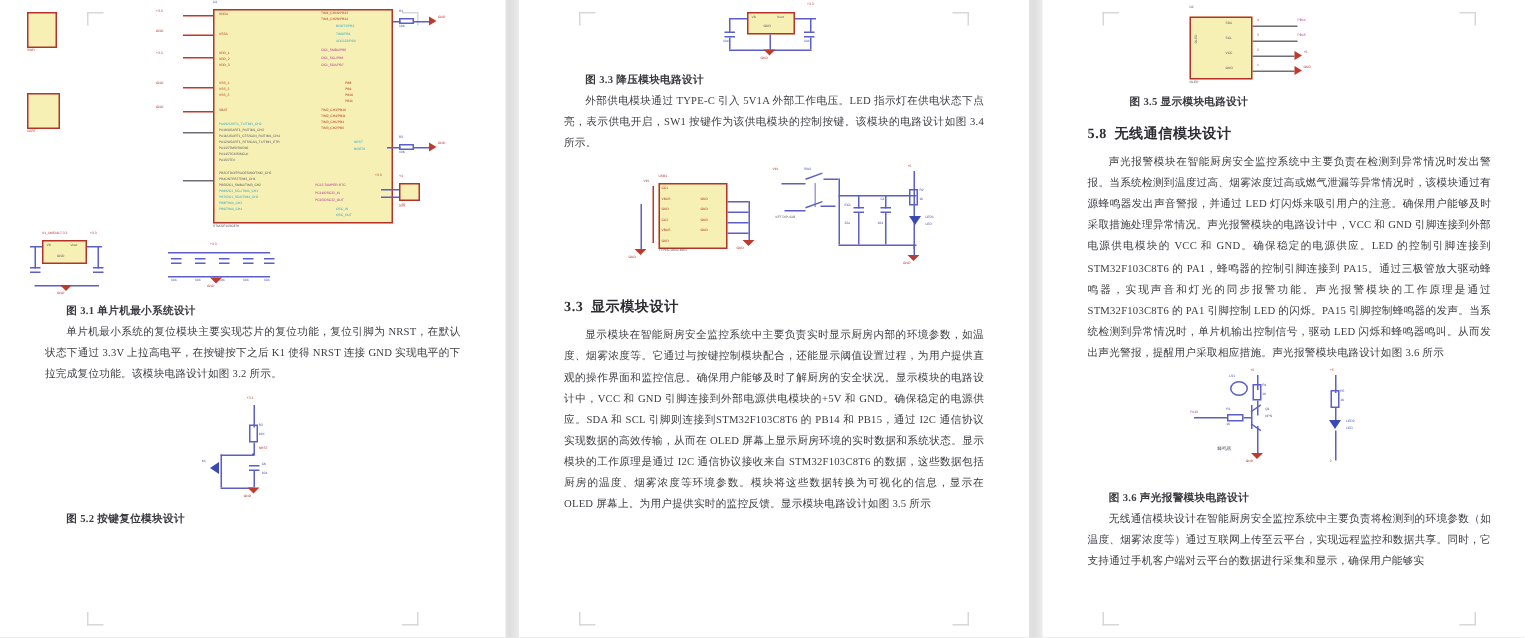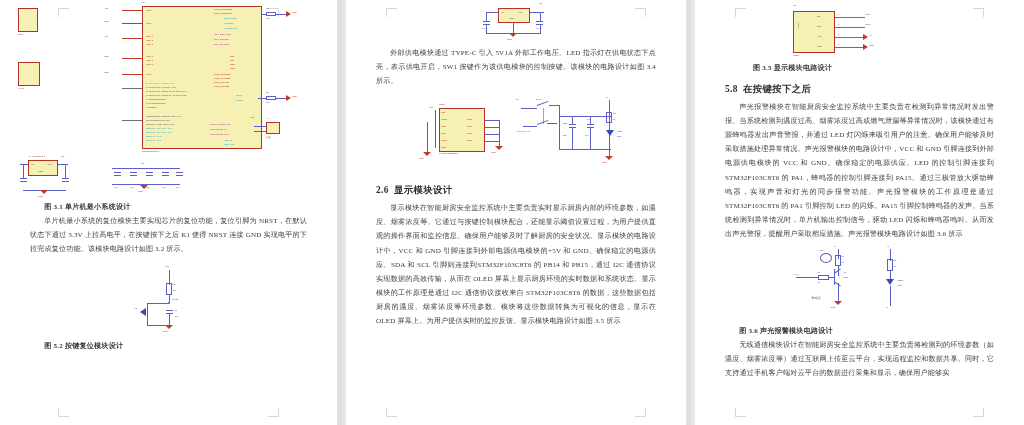--- a/index.html
+++ b/index.html
@@ -336,20 +336,21 @@
         <div class="lbl blue tiny" style="left:6px; top:25px;">104</div>
         <div class="lbl blue tiny" style="left:60px; top:25px;">104</div>
         <div class="wire h" style="left:10px; top:31px; width:55px;"></div>
         <div class="wire v" style="left:10px; top:23px; height:8px;"></div>
         <div class="wire v" style="left:64px; top:23px; height:8px;"></div>
         <div class="wire v" style="left:37px; top:21px; height:10px;"></div>
         <div class="gnd" style="left:33px; top:31px;"></div>
         <div class="lbl tiny" style="left:31px; top:36px;">GND</div>
       </div>
 
+      <div class="caption">图 3.3  降压模块电路设计</div>
       <p class="body-text indent" style="margin:0;">外部供电模块通过 TYPE-C 引入 5V1A 外部工作电压。LED 指示灯在供电状态下点亮，表示供电开启，SW1 按键作为该供电模块的控制按键。该模块的电路设计如图 3.4 所示。</p>
 
       <div class="fig" style="width:250px; height:82px; margin:6px auto 2px auto;">
 
         <div class="chipbox" style="left:48px; top:14px; width:46px; height:44px;"></div>
         <div class="lbl tiny" style="left:48px; top:9px;">USB1</div>
         <div class="lbl dark tiny" style="left:48px; top:58px;">TYPEC-2BB2-BDN</div>
         <div class="lbl tiny" style="left:50px; top:17px;">CC1</div>
         <div class="lbl tiny" style="left:50px; top:24px;">VBUS</div>
         <div class="lbl tiny" style="left:50px; top:31px;">GND</div>
@@ -405,21 +406,21 @@
         <div class="led-tri" style="left:215px; top:36px;"></div>
         <div class="lbl blue tiny" style="left:226px; top:36px;">LED1</div>
         <div class="lbl blue tiny" style="left:226px; top:41px;">LED</div>
         <div class="gnd" style="left:214px; top:62px;"></div>
         <div class="lbl tiny" style="left:211px; top:67px;">GND</div>
         <div class="wire v" style="left:218px; top:55px; height:8px;"></div>
       </div>
 
 
       <h2 class="heading">
-        <span class="num">2.6</span><span>显示模块设计</span>
+        <span class="num">3.3</span><span>显示模块设计</span>
       </h2>
       <p class="body-text indent" style="margin:0;">显示模块在智能厨房安全监控系统中主要负责实时显示厨房内部的环境参数，如温度、烟雾浓度等。它通过与按键控制模块配合，还能显示阈值设置过程，为用户提供直观的操作界面和监控信息。确保用户能够及时了解厨房的安全状况。显示模块的电路设计中，VCC 和 GND 引脚连接到外部电源供电模块的+5V 和 GND。确保稳定的电源供应。SDA 和 SCL 引脚则连接到STM32F103C8T6 的 PB14 和 PB15，通过 I2C 通信协议实现数据的高效传输，从而在 OLED 屏幕上显示厨房环境的实时数据和系统状态。显示模块的工作原理是通过 I2C 通信协议接收来自 STM32F103C8T6 的数据，这些数据包括厨房的温度、烟雾浓度等环境参数。模块将这些数据转换为可视化的信息，显示在 OLED 屏幕上。为用户提供实时的监控反馈。显示模块电路设计如图 3.5 所示</p>
     </div>
   </div>
 
   <div class="page-gap" style="width:9px;"></div>
 
   <div class="page" style="width:329px;">
     <div class="page-inner">
       <div class="crop tl" style="left:40px; top:8px;"></div>
@@ -452,21 +453,21 @@
         <div class="lbl magenta tiny" style="left:100px; top:19px;">PB15</div>
         <div class="pwr-arrow" style="left:98px; top:30px;"></div>
         <div class="lbl tiny" style="left:104px; top:30px;">+5</div>
         <div class="pwr-arrow" style="left:98px; top:40px;"></div>
         <div class="lbl tiny" style="left:104px; top:40px;">GND</div>
       </div>
 
       <div class="caption" style="text-indent:0;padding-left:28px;">图 3.5 显示模块电路设计</div>
 
       <h2 class="heading">
-        <span class="num">5.8</span><span>在按键按下之后</span>
+        <span class="num">5.8</span><span>无线通信模块设计</span>
       </h2>
       <p class="body-text indent" style="margin:0;">声光报警模块在智能厨房安全监控系统中主要负责在检测到异常情况时发出警报。当系统检测到温度过高、烟雾浓度过高或燃气泄漏等异常情况时，该模块通过有源蜂鸣器发出声音警报，并通过 LED 灯闪烁来吸引用户的注意。确保用户能够及时采取措施处理异常情况。声光报警模块的电路设计中，VCC 和 GND 引脚连接到外部电源供电模块的 VCC 和 GND。确保稳定的电源供应。LED 的控制引脚连接到 STM32F103C8T6 的 PA1，蜂鸣器的控制引脚连接到 PA15。通过三极管放大驱动蜂鸣器，实现声音和灯光的同步报警功能。声光报警模块的工作原理是通过 STM32F103C8T6 的 PA1 引脚控制 LED 的闪烁。PA15 引脚控制蜂鸣器的发声。当系统检测到异常情况时，单片机输出控制信号，驱动 LED 闪烁和蜂鸣器鸣叫。从而发出声光警报，提醒用户采取相应措施。声光报警模块电路设计如图 3.6 所示</p>
 
       <div class="fig" style="width:140px; height:80px; margin:2px auto 1px auto;">
 
         <div class="lbl tiny" style="left:44px; top:2px;">+5</div>
         <div class="wire v" style="left:48px; top:6px; height:10px;"></div>
         <div class="npn-circle" style="left:30px; top:10px; width:12px; height:10px;"></div>
         <div class="lbl blue tiny" style="left:30px; top:6px;">LS1</div>
         <div class="res" style="left:45px; top:12px; width:6px; height:11px;"></div>

